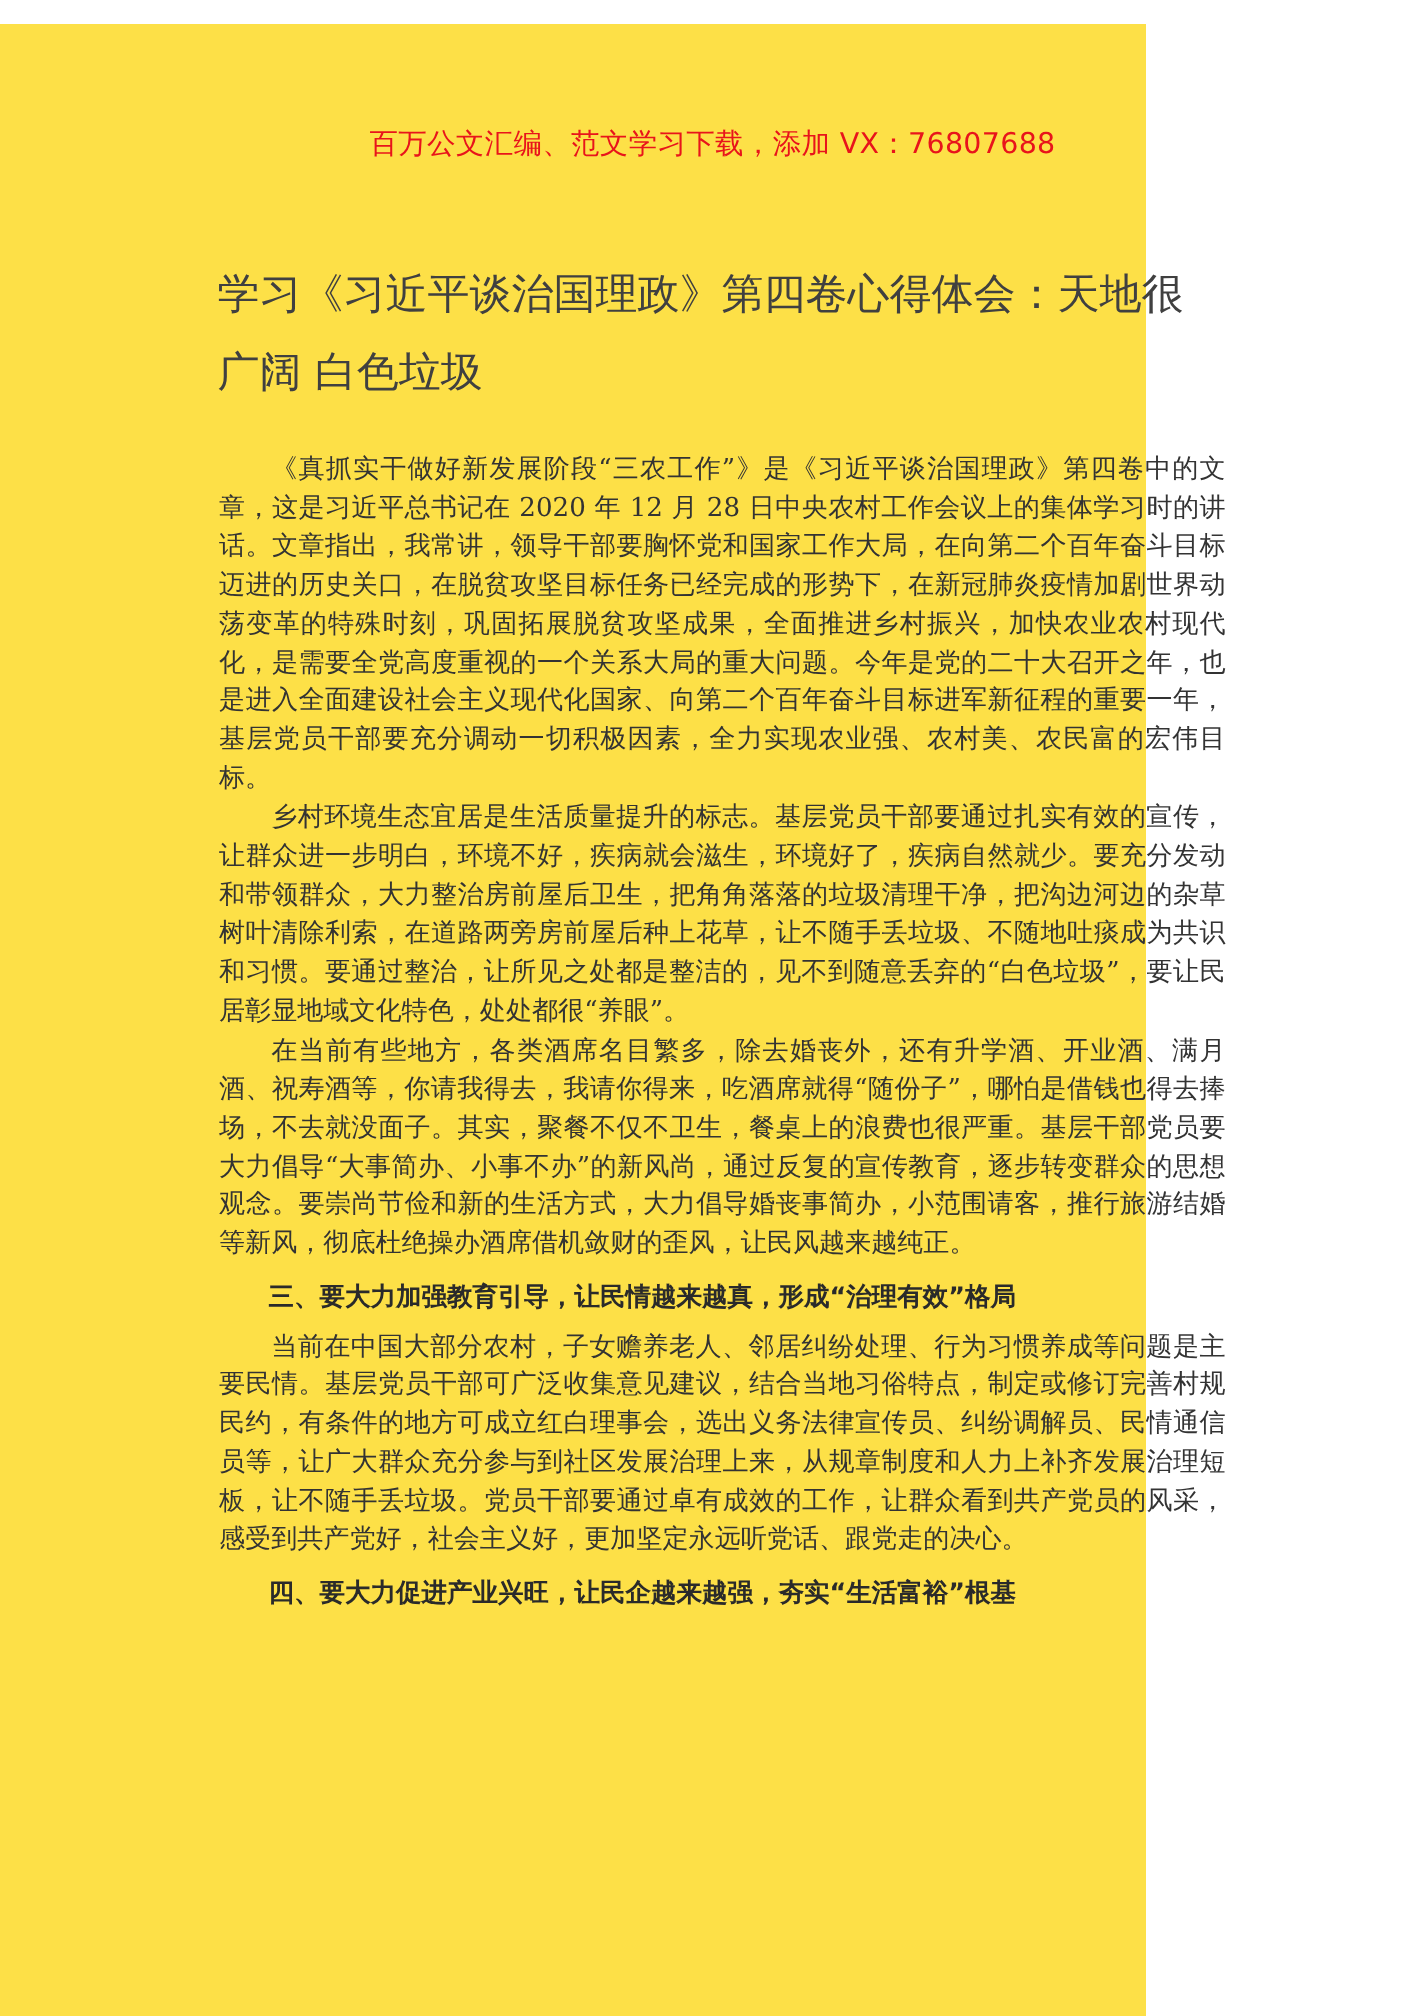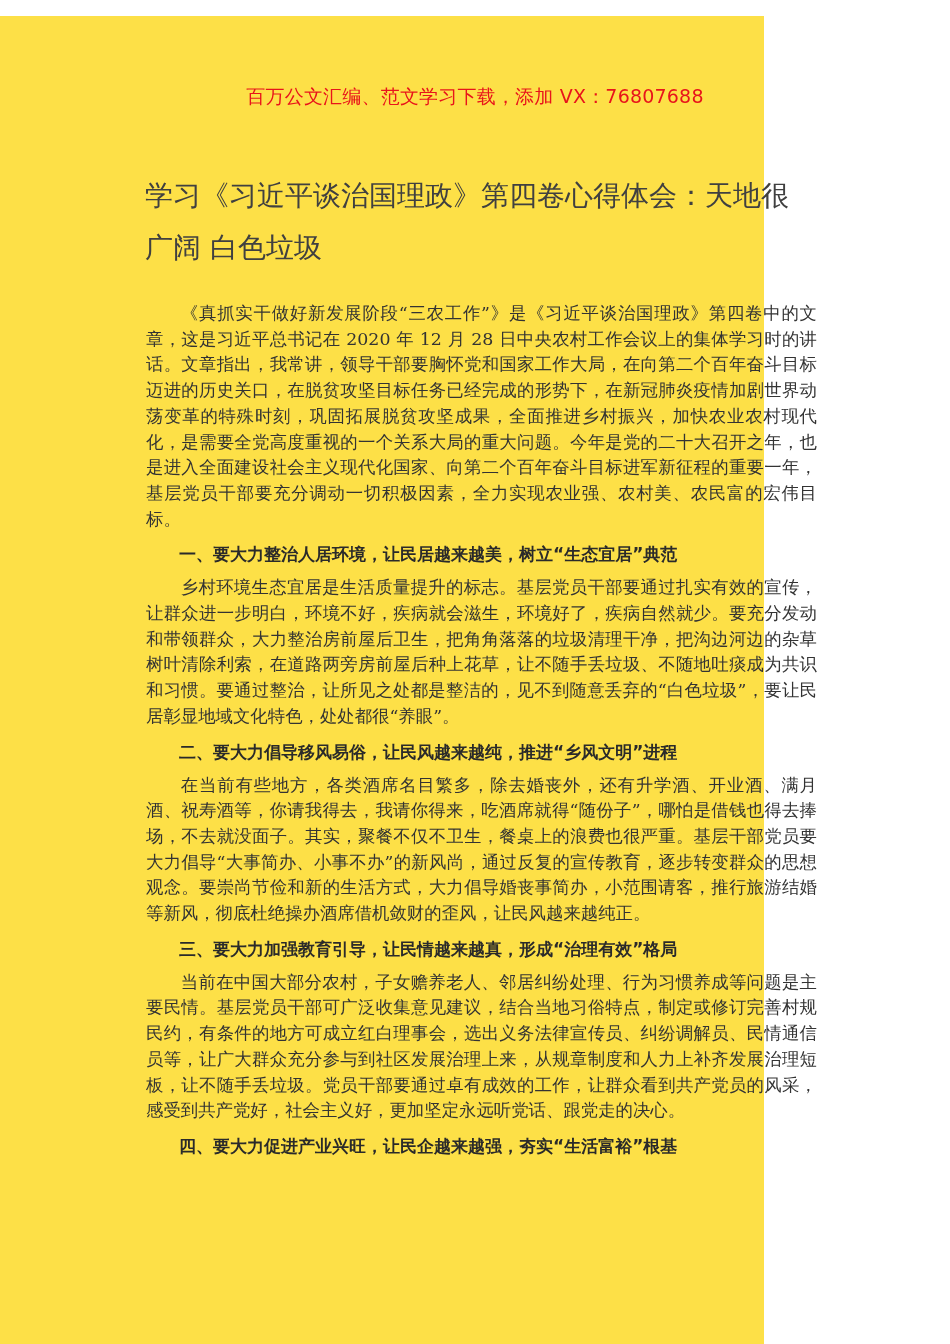--- a/index.html
+++ b/index.html
@@ -75,24 +75,22 @@
 <div class="page">
 
   <div class="header-banner">百万公文汇编、范文学习下载，添加 VX：76807688</div>
 
   <h1 class="doc-title">学习《习近平谈治国理政》第四卷心得体会：天地很广阔 白色垃圾</h1>
 
   <div class="doc-body">
 
     <p class="para">《真抓实干做好新发展阶段“三农工作”》是《习近平谈治国理政》第四卷中的文章，这是习近平总书记在 2020 年 12 月 28 日中央农村工作会议上的集体学习时的讲话。文章指出，我常讲，领导干部要胸怀党和国家工作大局，在向第二个百年奋斗目标迈进的历史关口，在脱贫攻坚目标任务已经完成的形势下，在新冠肺炎疫情加剧世界动荡变革的特殊时刻，巩固拓展脱贫攻坚成果，全面推进乡村振兴，加快农业农村现代化，是需要全党高度重视的一个关系大局的重大问题。今年是党的二十大召开之年，也是进入全面建设社会主义现代化国家、向第二个百年奋斗目标进军新征程的重要一年，基层党员干部要充分调动一切积极因素，全力实现农业强、农村美、农民富的宏伟目标。</p>
 
-    <div class="section-heading">一、要大力整治人居环境，让民居越来越美，树立“生态宜居”典范</div>
     <p class="para">乡村环境生态宜居是生活质量提升的标志。基层党员干部要通过扎实有效的宣传，让群众进一步明白，环境不好，疾病就会滋生，环境好了，疾病自然就少。要充分发动和带领群众，大力整治房前屋后卫生，把角角落落的垃圾清理干净，把沟边河边的杂草树叶清除利索，在道路两旁房前屋后种上花草，让不随手丢垃圾、不随地吐痰成为共识和习惯。要通过整治，让所见之处都是整洁的，见不到随意丢弃的“白色垃圾”，要让民居彰显地域文化特色，处处都很“养眼”。</p>
 
-    <div class="section-heading">二、要大力倡导移风易俗，让民风越来越纯，推进“乡风文明”进程</div>
     <p class="para">在当前有些地方，各类酒席名目繁多，除去婚丧外，还有升学酒、开业酒、满月酒、祝寿酒等，你请我得去，我请你得来，吃酒席就得“随份子”，哪怕是借钱也得去捧场，不去就没面子。其实，聚餐不仅不卫生，餐桌上的浪费也很严重。基层干部党员要大力倡导“大事简办、小事不办”的新风尚，通过反复的宣传教育，逐步转变群众的思想观念。要崇尚节俭和新的生活方式，大力倡导婚丧事简办，小范围请客，推行旅游结婚等新风，彻底杜绝操办酒席借机敛财的歪风，让民风越来越纯正。</p>
 
     <div class="section-heading">三、要大力加强教育引导，让民情越来越真，形成“治理有效”格局</div>
     <p class="para">当前在中国大部分农村，子女赡养老人、邻居纠纷处理、行为习惯养成等问题是主要民情。基层党员干部可广泛收集意见建议，结合当地习俗特点，制定或修订完善村规民约，有条件的地方可成立红白理事会，选出义务法律宣传员、纠纷调解员、民情通信员等，让广大群众充分参与到社区发展治理上来，从规章制度和人力上补齐发展治理短板，让不随手丢垃圾。党员干部要通过卓有成效的工作，让群众看到共产党员的风采，感受到共产党好，社会主义好，更加坚定永远听党话、跟党走的决心。</p>
 
     <div class="section-heading">四、要大力促进产业兴旺，让民企越来越强，夯实“生活富裕”根基</div>
 
   </div>
 </div>
 

